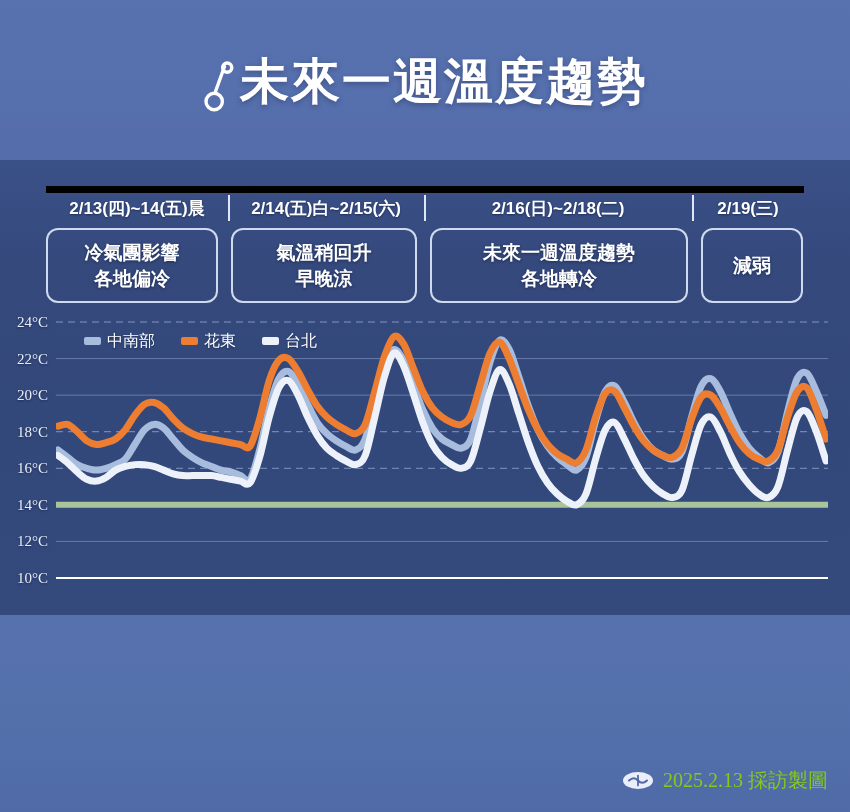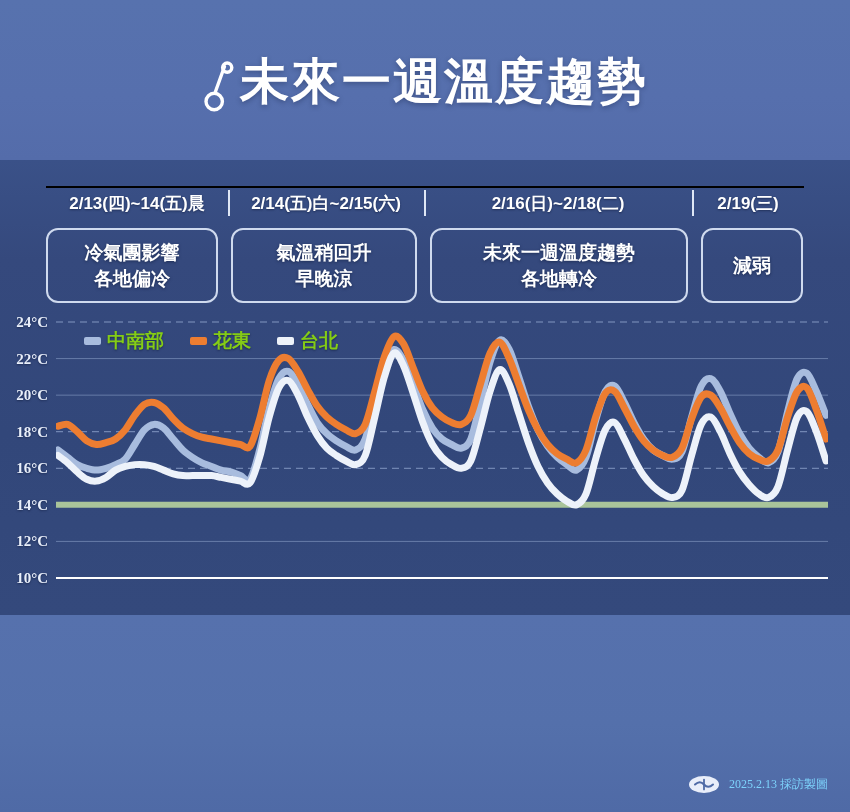--- a/index.html
+++ b/index.html
@@ -30,21 +30,21 @@
     background:linear-gradient(180deg,#3a5188 0%,#35497d 22%,#32477a 60%,#34497c 100%);
   }
   .foot-band{
     position:absolute;left:0;top:615px;width:850px;height:197px;
     background:linear-gradient(180deg,#5671ad 0%,#5470ab 55%,#4f6aa6 100%);
   }
 
   
   .date-row{
     position:absolute;left:46px;top:186px;width:758px;height:30px;
-    border-top:2px solid #000000;
+    border-top:7px solid #000000;
     display:flex;
     text-align:center;
   }
   .date-cell{
     position:relative;display:flex;align-items:center;justify-content:center;
     color:#ffffff;font-size:17px;font-weight:bold;white-space:nowrap;
     text-shadow:0 1px 2px rgba(10,20,50,.5);
   }
   .date-cell + .date-cell::before{
     content:"";position:absolute;left:0;top:2px;bottom:2px;width:2px;background:#dfe7f5;
@@ -66,44 +66,43 @@
   .desc-box:last-child{margin-right:0;}
 
   
   .chart-area{position:absolute;left:0;top:310px;width:850px;height:280px;}
   .y-labels{position:absolute;left:0;top:0;width:52px;height:280px;}
   .y-label{
     position:absolute;right:4px;transform:translateY(-50%);
     color:#e9effa;font-size:15px;white-space:nowrap;
     font-family:"Liberation Serif","DejaVu Serif",serif;
     text-shadow:0 1px 2px rgba(10,20,50,.5);
-    font-weight:bold;
   }
   .plot{position:absolute;left:56px;top:0;width:772px;height:280px;}
   .plot svg{display:block;}
 
   .legend{
     position:absolute;left:84px;top:331px;height:20px;
     display:flex;align-items:center;gap:26px;
   }
   .legend-item{display:flex;align-items:center;gap:6px;}
   .legend-swatch{width:17px;height:8px;border-radius:2px;display:block;}
   .legend-label{
-    color:#84cc16;font-size:19px;font-weight:bold;white-space:nowrap;
+    color:#ffffff;font-size:16px;font-weight:normal;white-space:nowrap;
     text-shadow:0 1px 2px rgba(10,20,50,.55);
   }
 
   
   .footer{
     position:absolute;right:22px;bottom:18px;
     display:flex;align-items:center;gap:9px;
   }
   .footer-logo{width:32px;height:19px;display:block;}
   .footer-text{
-    color:#7dd3fc;font-size:12px;white-space:nowrap;
+    color:#84cc16;font-size:20px;white-space:nowrap;
     font-family:"Liberation Serif","DejaVu Serif",serif;
   }
 </style>
 </head>
 <body>
 
 <div id="root">
 
   <div class="header-band">
     <div class="title-wrap">

